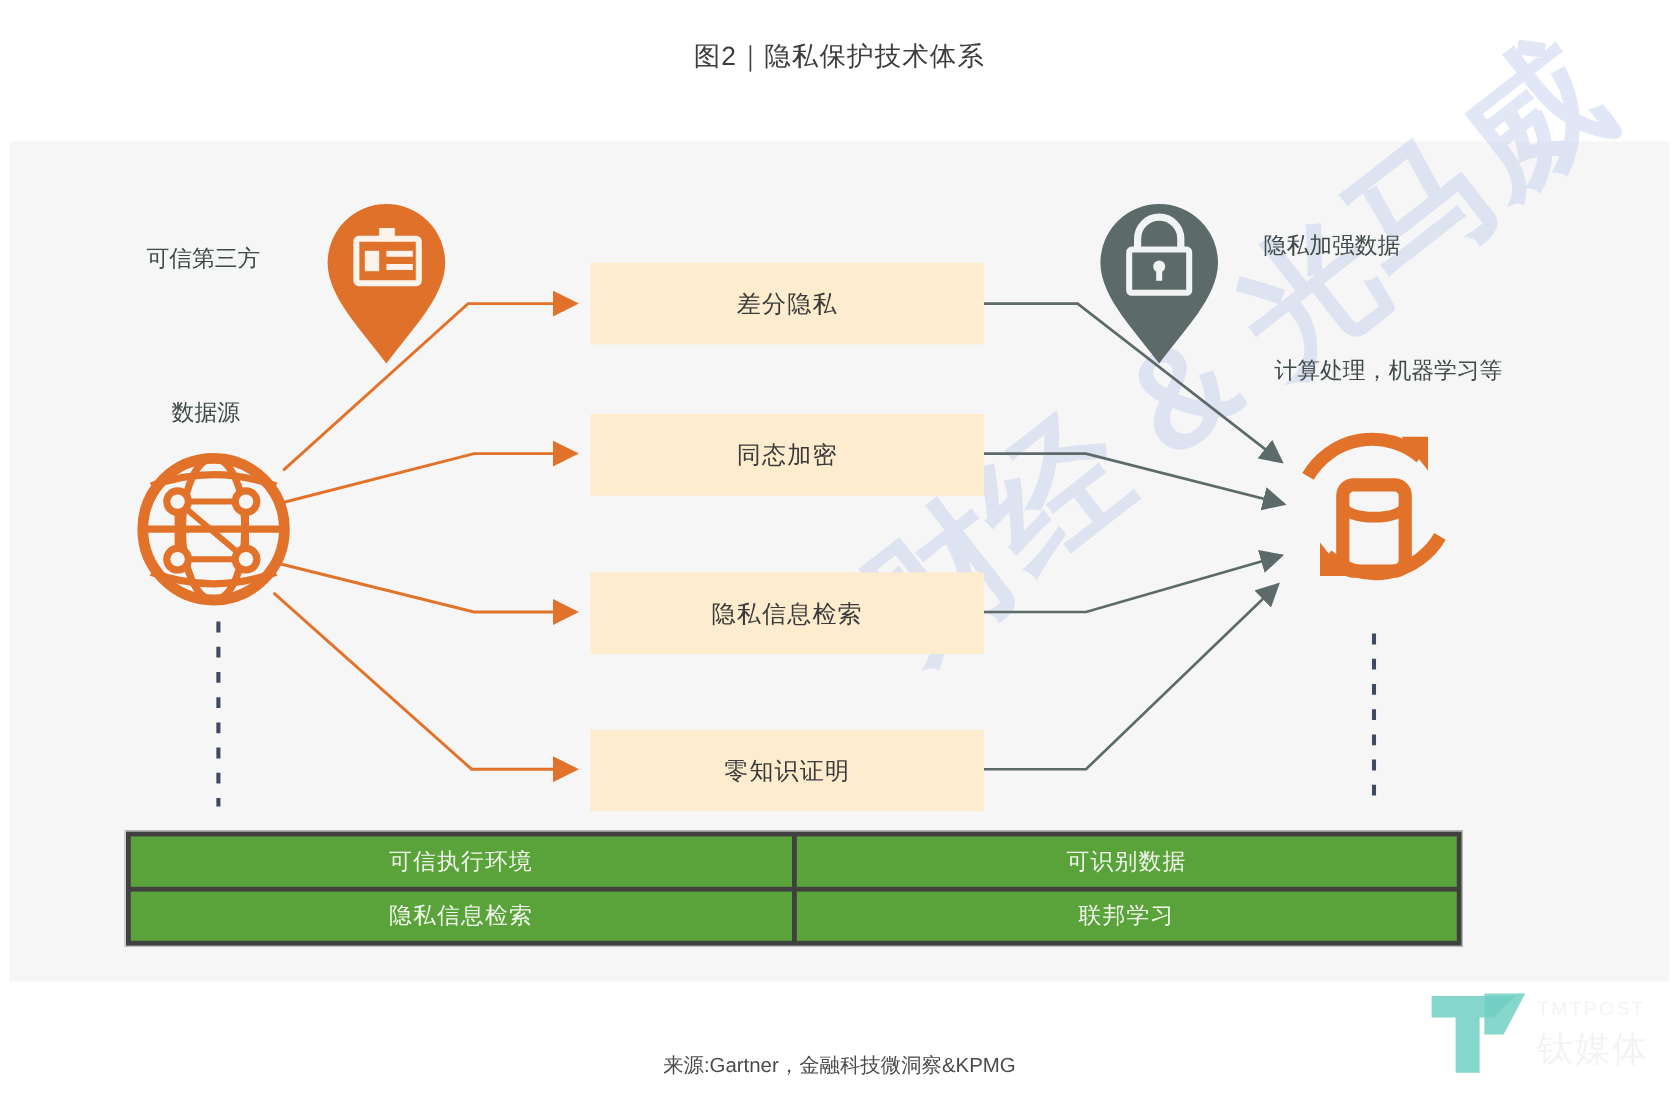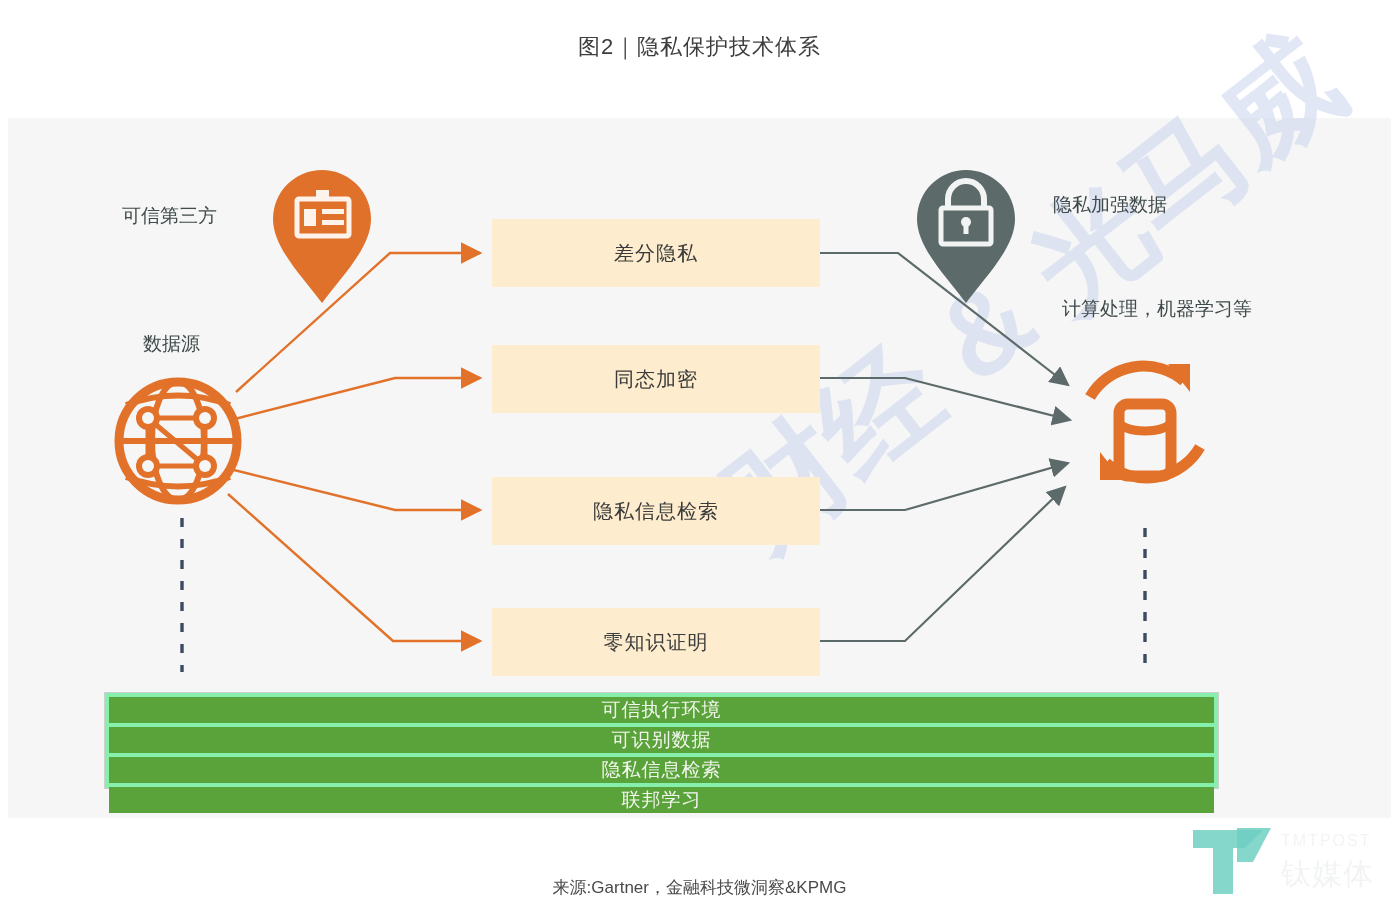--- a/index.html
+++ b/index.html
@@ -54,23 +54,23 @@
     color:#3b3b3b;font-size:20px;letter-spacing:1px;
   }
   #tech-0{top:219px;}
   #tech-1{top:345px;}
   #tech-2{top:477px;}
   #tech-3{top:608px;}
   
   #foundation{
     position:absolute;left:104px;top:692px;
     width:1115px;height:97px;
-    border:1px solid #cfcfcf;background:#86efac;
+    border:1px solid #cfcfcf;background:#404040;
     box-sizing:border-box;
-    display:grid;grid-template-columns:1fr;grid-template-rows:1fr 1fr;
+    display:grid;grid-template-columns:1fr 1fr;grid-template-rows:1fr 1fr;
     gap:4px;padding:4px;
   }
   .green-cell{
     background:#5aa23a;
     display:flex;align-items:center;justify-content:center;
     color:#f2f7ee;font-size:19px;letter-spacing:1px;
   }
   
   #source-note{
     position:absolute;left:0;top:876px;width:1399px;

